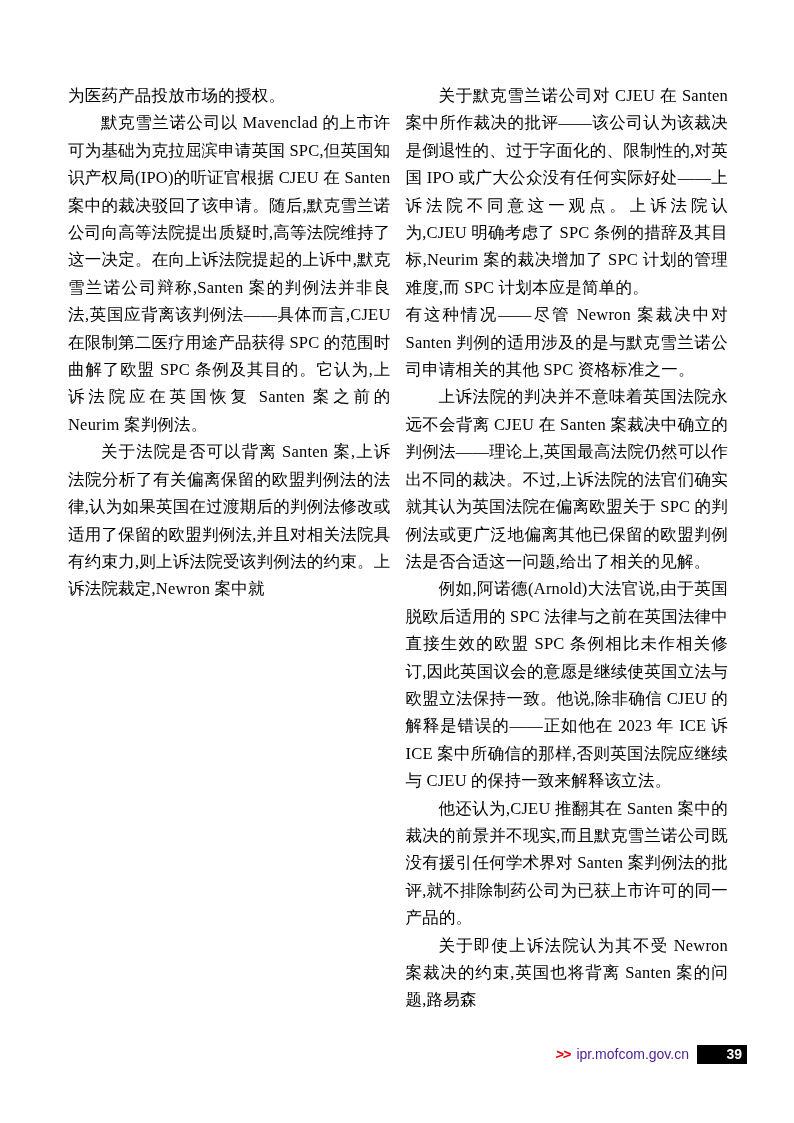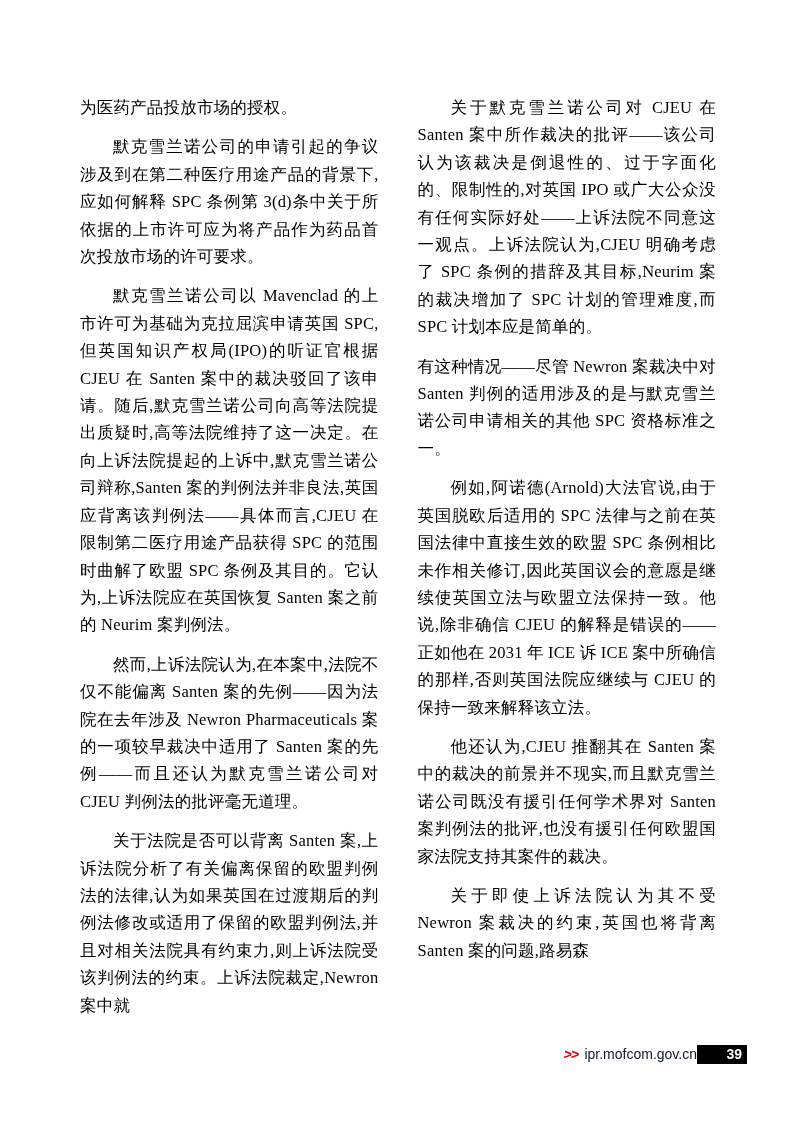--- a/index.html
+++ b/index.html
@@ -29,21 +29,21 @@
   }
   .column {
     width: 323px;
     color: var(--text, #000000);
     font-size: 16.5px;
     line-height: 27.4px;
     text-align: justify;
     letter-spacing: 0.2px;
   }
   .column p.para {
-    margin: 12px;
+    margin: 0;
     text-indent: 2em;
   }
   .column p.para.no-indent {
     text-indent: 0;
   }
   .footer {
     position: absolute;
     top: 1044px;
     left: 0;
     right: 47px;
@@ -55,23 +55,24 @@
   }
   .footer .chevrons {
     color: var(--accent, #e60012);
     font-weight: 700;
     font-size: 14px;
     letter-spacing: -1px;
     margin-right: 6px;
     transform: skewX(-8deg);
   }
   .footer .site-url {
-    color: #0f172a;
+    color: #4c1d95;
     font-size: 14px;
     text-decoration: none;
+    margin-right: 8px;
   }
   .footer .page-num {
     background: var(--pgbg, #000000);
     color: var(--pgfg, #ffffff);
     width: 50px;
     height: 19px;
     line-height: 19px;
     box-sizing: border-box;
     text-align: right;
     padding-right: 5px;
@@ -80,30 +81,29 @@
   }
 </style>
 </head>
 <body style="--bg: #ffffff; --text: #000000; --accent: #e60012; --pgbg: #000000; --pgfg: #ffffff;">
 
 <div class="page">
 
   <div class="content">
     <div class="column" id="col-left">
         <p class="para no-indent">为医药产品投放市场的授权。</p>
-        <p class="para">默克雪兰诺公司的申请引起的争议涉及到在第二种医疗用途产品的背景下,应如何解释 SPC 条例第 3(d)条中关于所依据的上市许可应为将产品作为药品首次投放市场的许可要求。</p>
         <p class="para">默克雪兰诺公司以 Mavenclad 的上市许可为基础为克拉屈滨申请英国 SPC,但英国知识产权局(IPO)的听证官根据 CJEU 在 Santen 案中的裁决驳回了该申请。随后,默克雪兰诺公司向高等法院提出质疑时,高等法院维持了这一决定。在向上诉法院提起的上诉中,默克雪兰诺公司辩称,Santen 案的判例法并非良法,英国应背离该判例法——具体而言,CJEU 在限制第二医疗用途产品获得 SPC 的范围时曲解了欧盟 SPC 条例及其目的。它认为,上诉法院应在英国恢复 Santen 案之前的 Neurim 案判例法。</p>
-        <p class="para">然而,上诉法院认为,在本案中,法院不仅不能偏离 Santen 案的先例——因为法院在去年涉及 Newron Pharmaceuticals 案的一项较早裁决中适用了 Santen 案的先例——而且还认为默克雪兰诺公司对 CJEU 判例法的批评毫无道理。</p>
         <p class="para">关于法院是否可以背离 Santen 案,上诉法院分析了有关偏离保留的欧盟判例法的法律,认为如果英国在过渡期后的判例法修改或适用了保留的欧盟判例法,并且对相关法院具有约束力,则上诉法院受该判例法的约束。上诉法院裁定,Newron 案中就</p>
       </div>
     <div class="column" id="col-right">
         <p class="para">关于默克雪兰诺公司对 CJEU 在 Santen 案中所作裁决的批评——该公司认为该裁决是倒退性的、过于字面化的、限制性的,对英国 IPO 或广大公众没有任何实际好处——上诉法院不同意这一观点。上诉法院认为,CJEU 明确考虑了 SPC 条例的措辞及其目标,Neurim 案的裁决增加了 SPC 计划的管理难度,而 SPC 计划本应是简单的。</p>
         <p class="para no-indent">有这种情况——尽管 Newron 案裁决中对 Santen 判例的适用涉及的是与默克雪兰诺公司申请相关的其他 SPC 资格标准之一。</p>
-        <p class="para">例如,阿诺德(Arnold)大法官说,由于英国脱欧后适用的 SPC 法律与之前在英国法律中直接生效的欧盟 SPC 条例相比未作相关修订,因此英国议会的意愿是继续使英国立法与欧盟立法保持一致。他说,除非确信 CJEU 的解释是错误的——正如他在 2031 年 ICE 诉 ICE 案中所确信的那样,否则英国法院应继续与 CJEU 的保持一致来解释该立法。</p>
-        <p class="para">他还认为,CJEU 推翻其在 Santen 案中的裁决的前景并不现实,而且默克雪兰诺公司既没有援引任何学术界对 Santen 案判例法的批评,也没有援引任何欧盟国家法院支持其案件的裁决。</p>
+        <p class="para">上诉法院的判决并不意味着英国法院永远不会背离 CJEU 在 Santen 案裁决中确立的判例法——理论上,英国最高法院仍然可以作出不同的裁决。不过,上诉法院的法官们确实就其认为英国法院在偏离欧盟关于 SPC 的判例法或更广泛地偏离其他已保留的欧盟判例法是否合适这一问题,给出了相关的见解。</p>
+        <p class="para">例如,阿诺德(Arnold)大法官说,由于英国脱欧后适用的 SPC 法律与之前在英国法律中直接生效的欧盟 SPC 条例相比未作相关修订,因此英国议会的意愿是继续使英国立法与欧盟立法保持一致。他说,除非确信 CJEU 的解释是错误的——正如他在 2023 年 ICE 诉 ICE 案中所确信的那样,否则英国法院应继续与 CJEU 的保持一致来解释该立法。</p>
+        <p class="para">他还认为,CJEU 推翻其在 Santen 案中的裁决的前景并不现实,而且默克雪兰诺公司既没有援引任何学术界对 Santen 案判例法的批评,就不排除制药公司为已获上市许可的同一产品的。</p>
         <p class="para">关于即使上诉法院认为其不受 Newron 案裁决的约束,英国也将背离 Santen 案的问题,路易森</p>
       </div>
   </div>
 
   <div class="footer">
     <span class="chevrons">&gt;&gt;</span>
     <a class="site-url" href="#">ipr.mofcom.gov.cn</a>
     <span class="page-num">39</span>
   </div>
 

